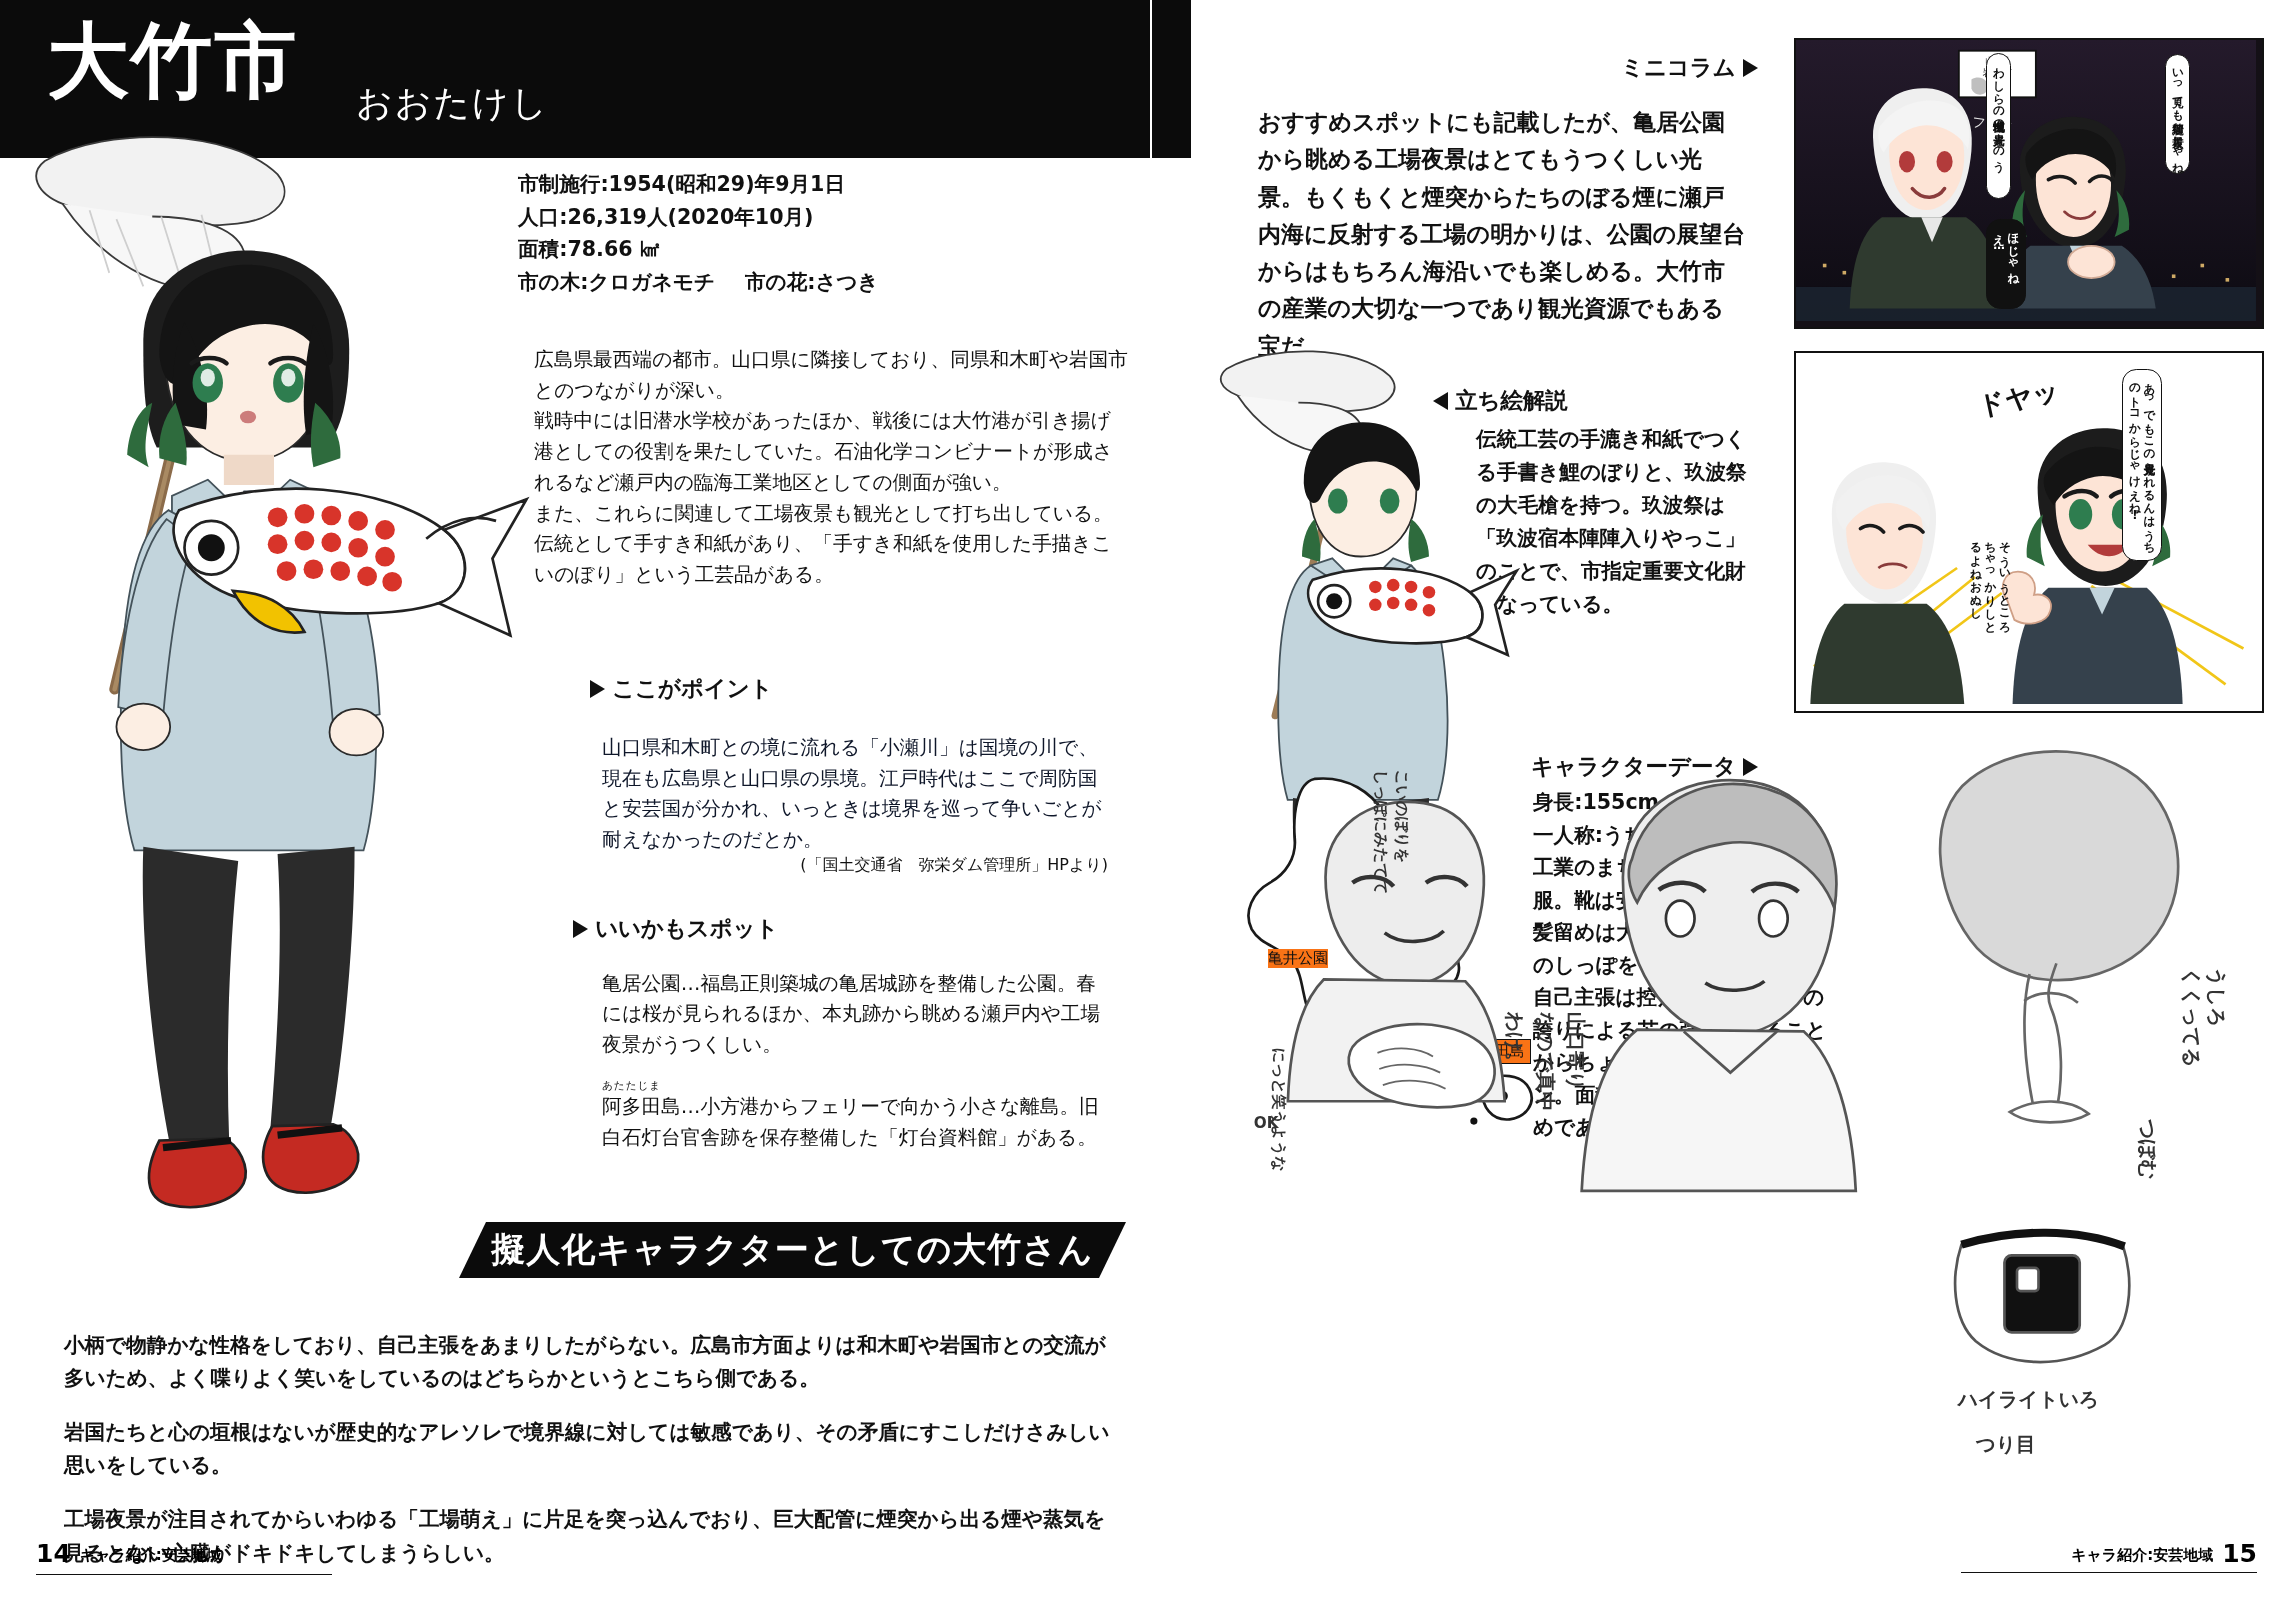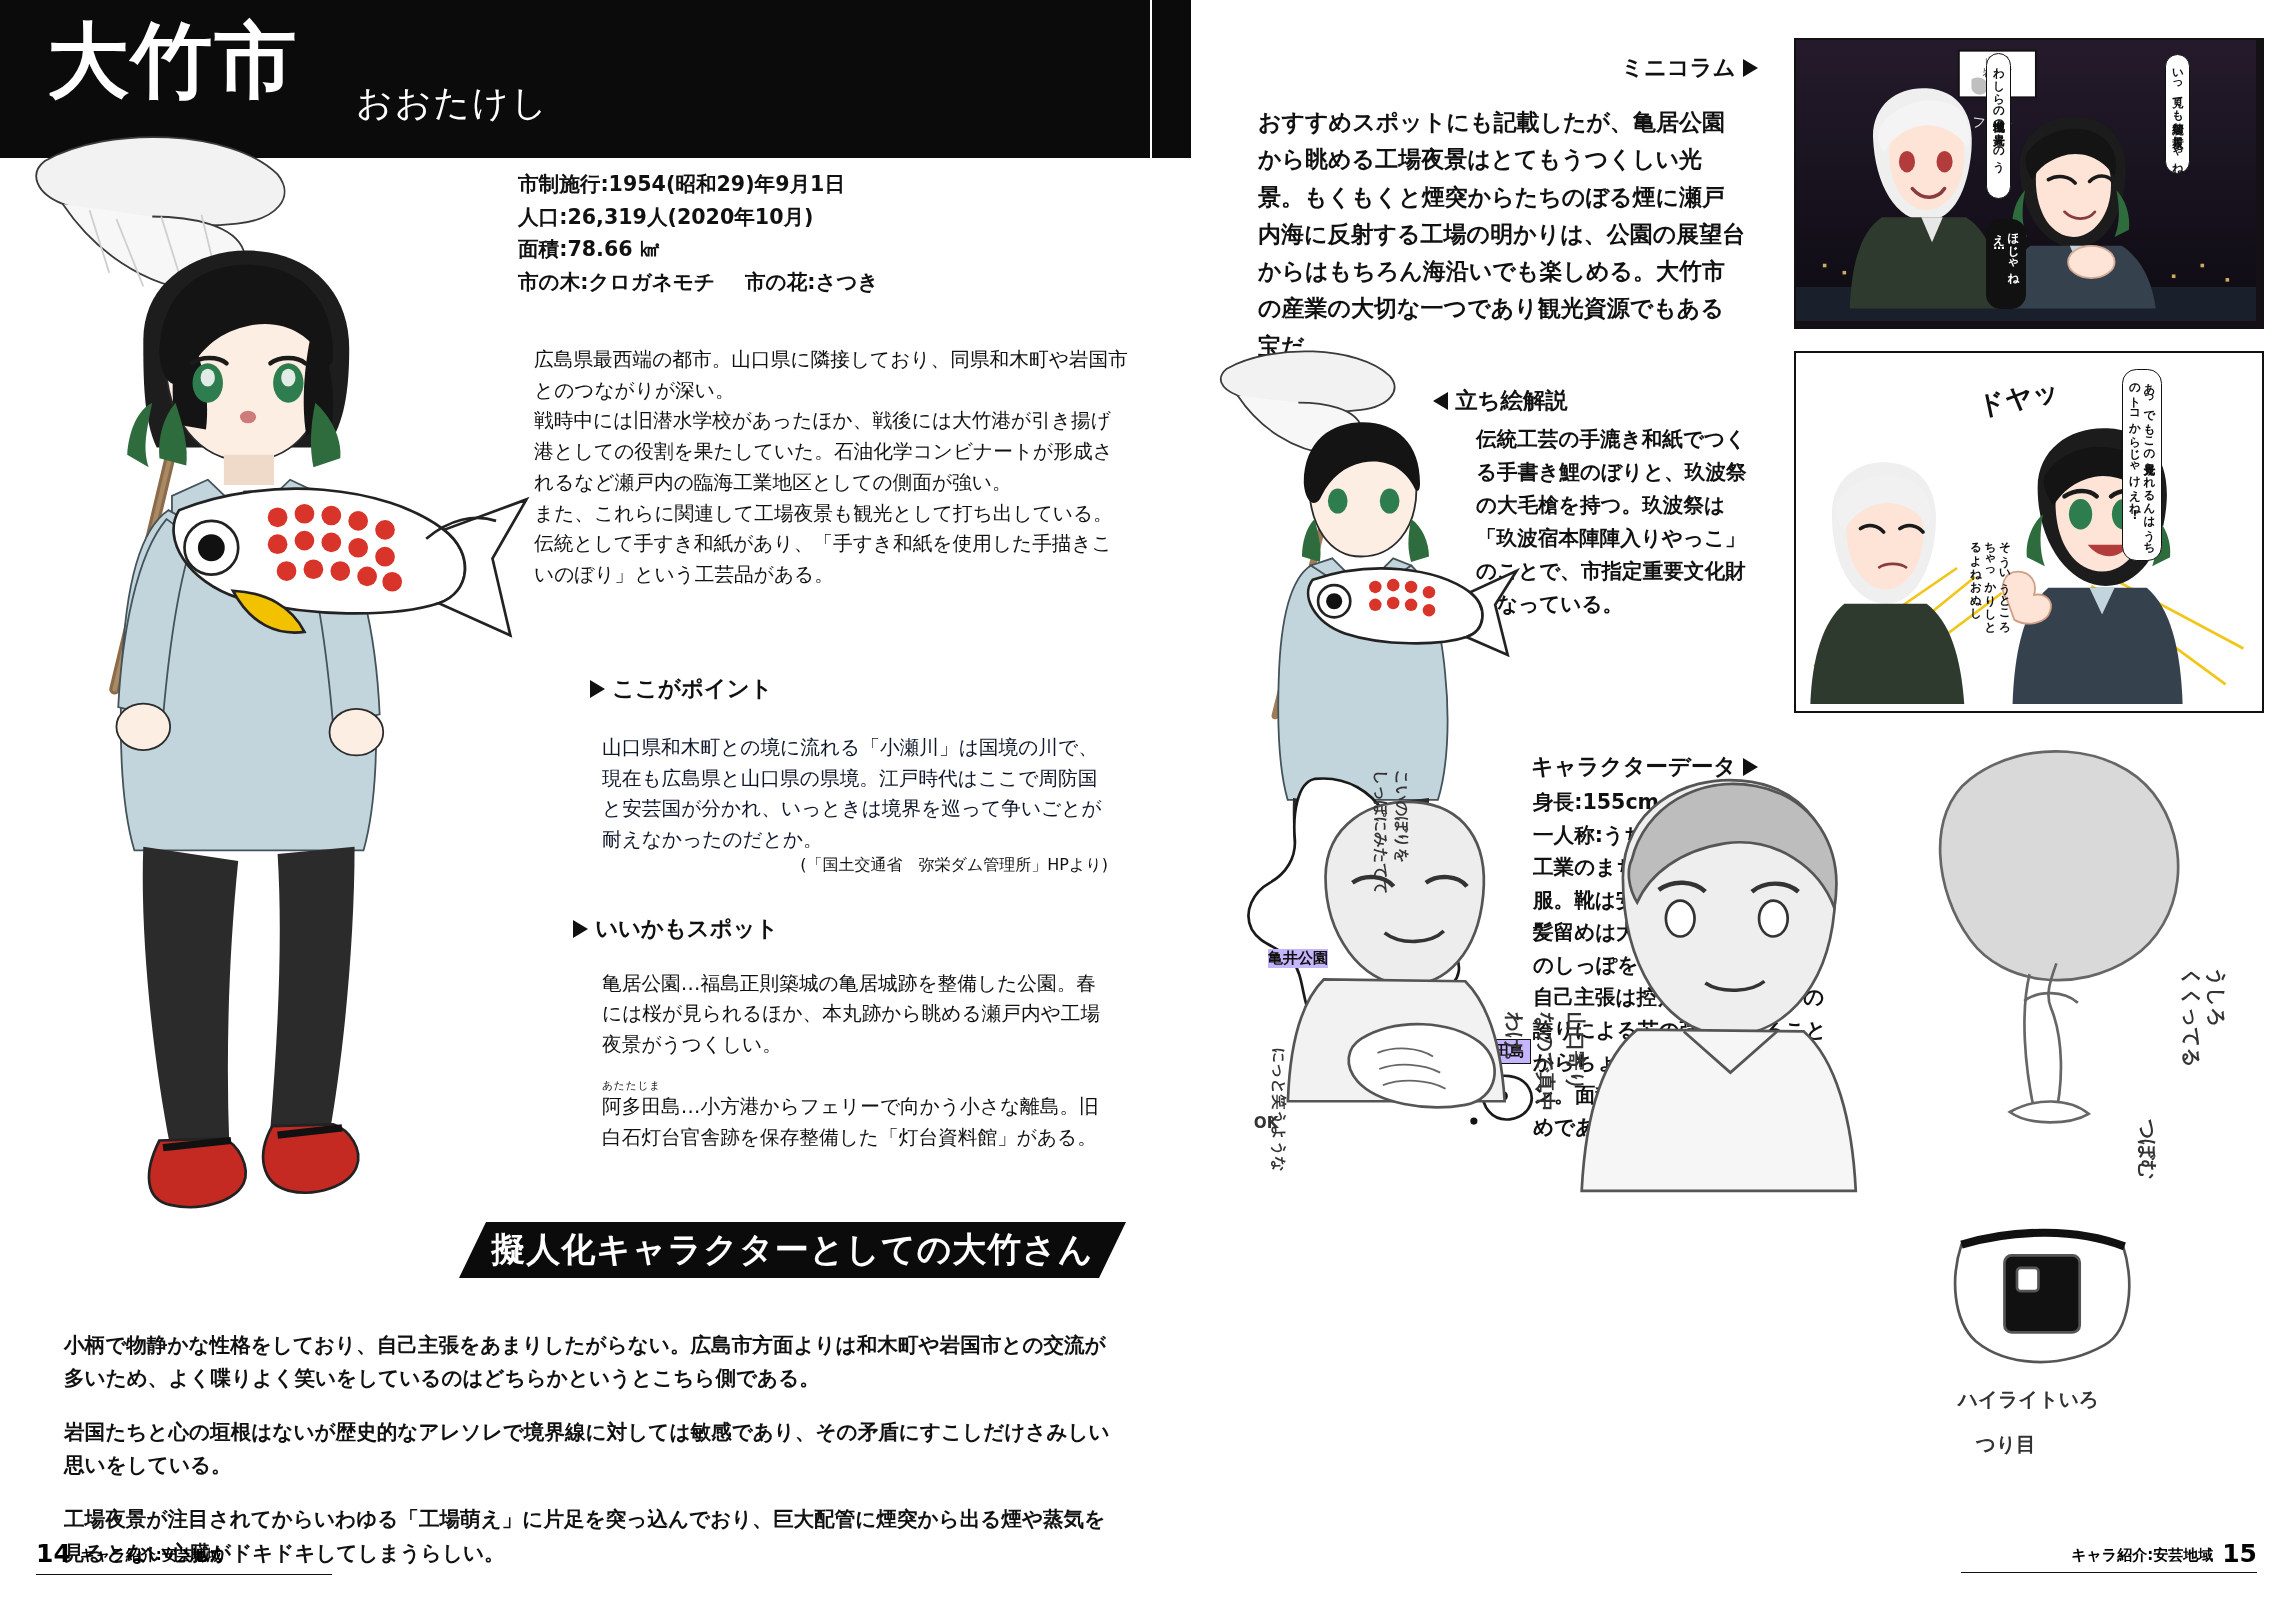--- a/index.html
+++ b/index.html
@@ -228,23 +228,23 @@
     font-weight: bold;
   }
   .bubble.noborder { border: none; background: transparent; color:#fff;}
   .bubble.black { background:#111; color:#fff; border-color:#111;}
 
   
   #map-wrap { left: 1214px; top: 770px; width: 466px; height: 412px; }
   .map-label {
     position: absolute;
     font-size: 15px;
-    font-weight: bold;
-    color: #111;
-    background: #c4b5fd;
+    font-weight: normal;
+    color: #111;
+    background: #f97316;
     border: 1.8px solid #111;
     padding: 1.8px 5.4px;
     white-space: nowrap;
   }
   .map-label.plain { border: none; padding: 0; }
 
   
   .char-svg { position: absolute; }
 
   

